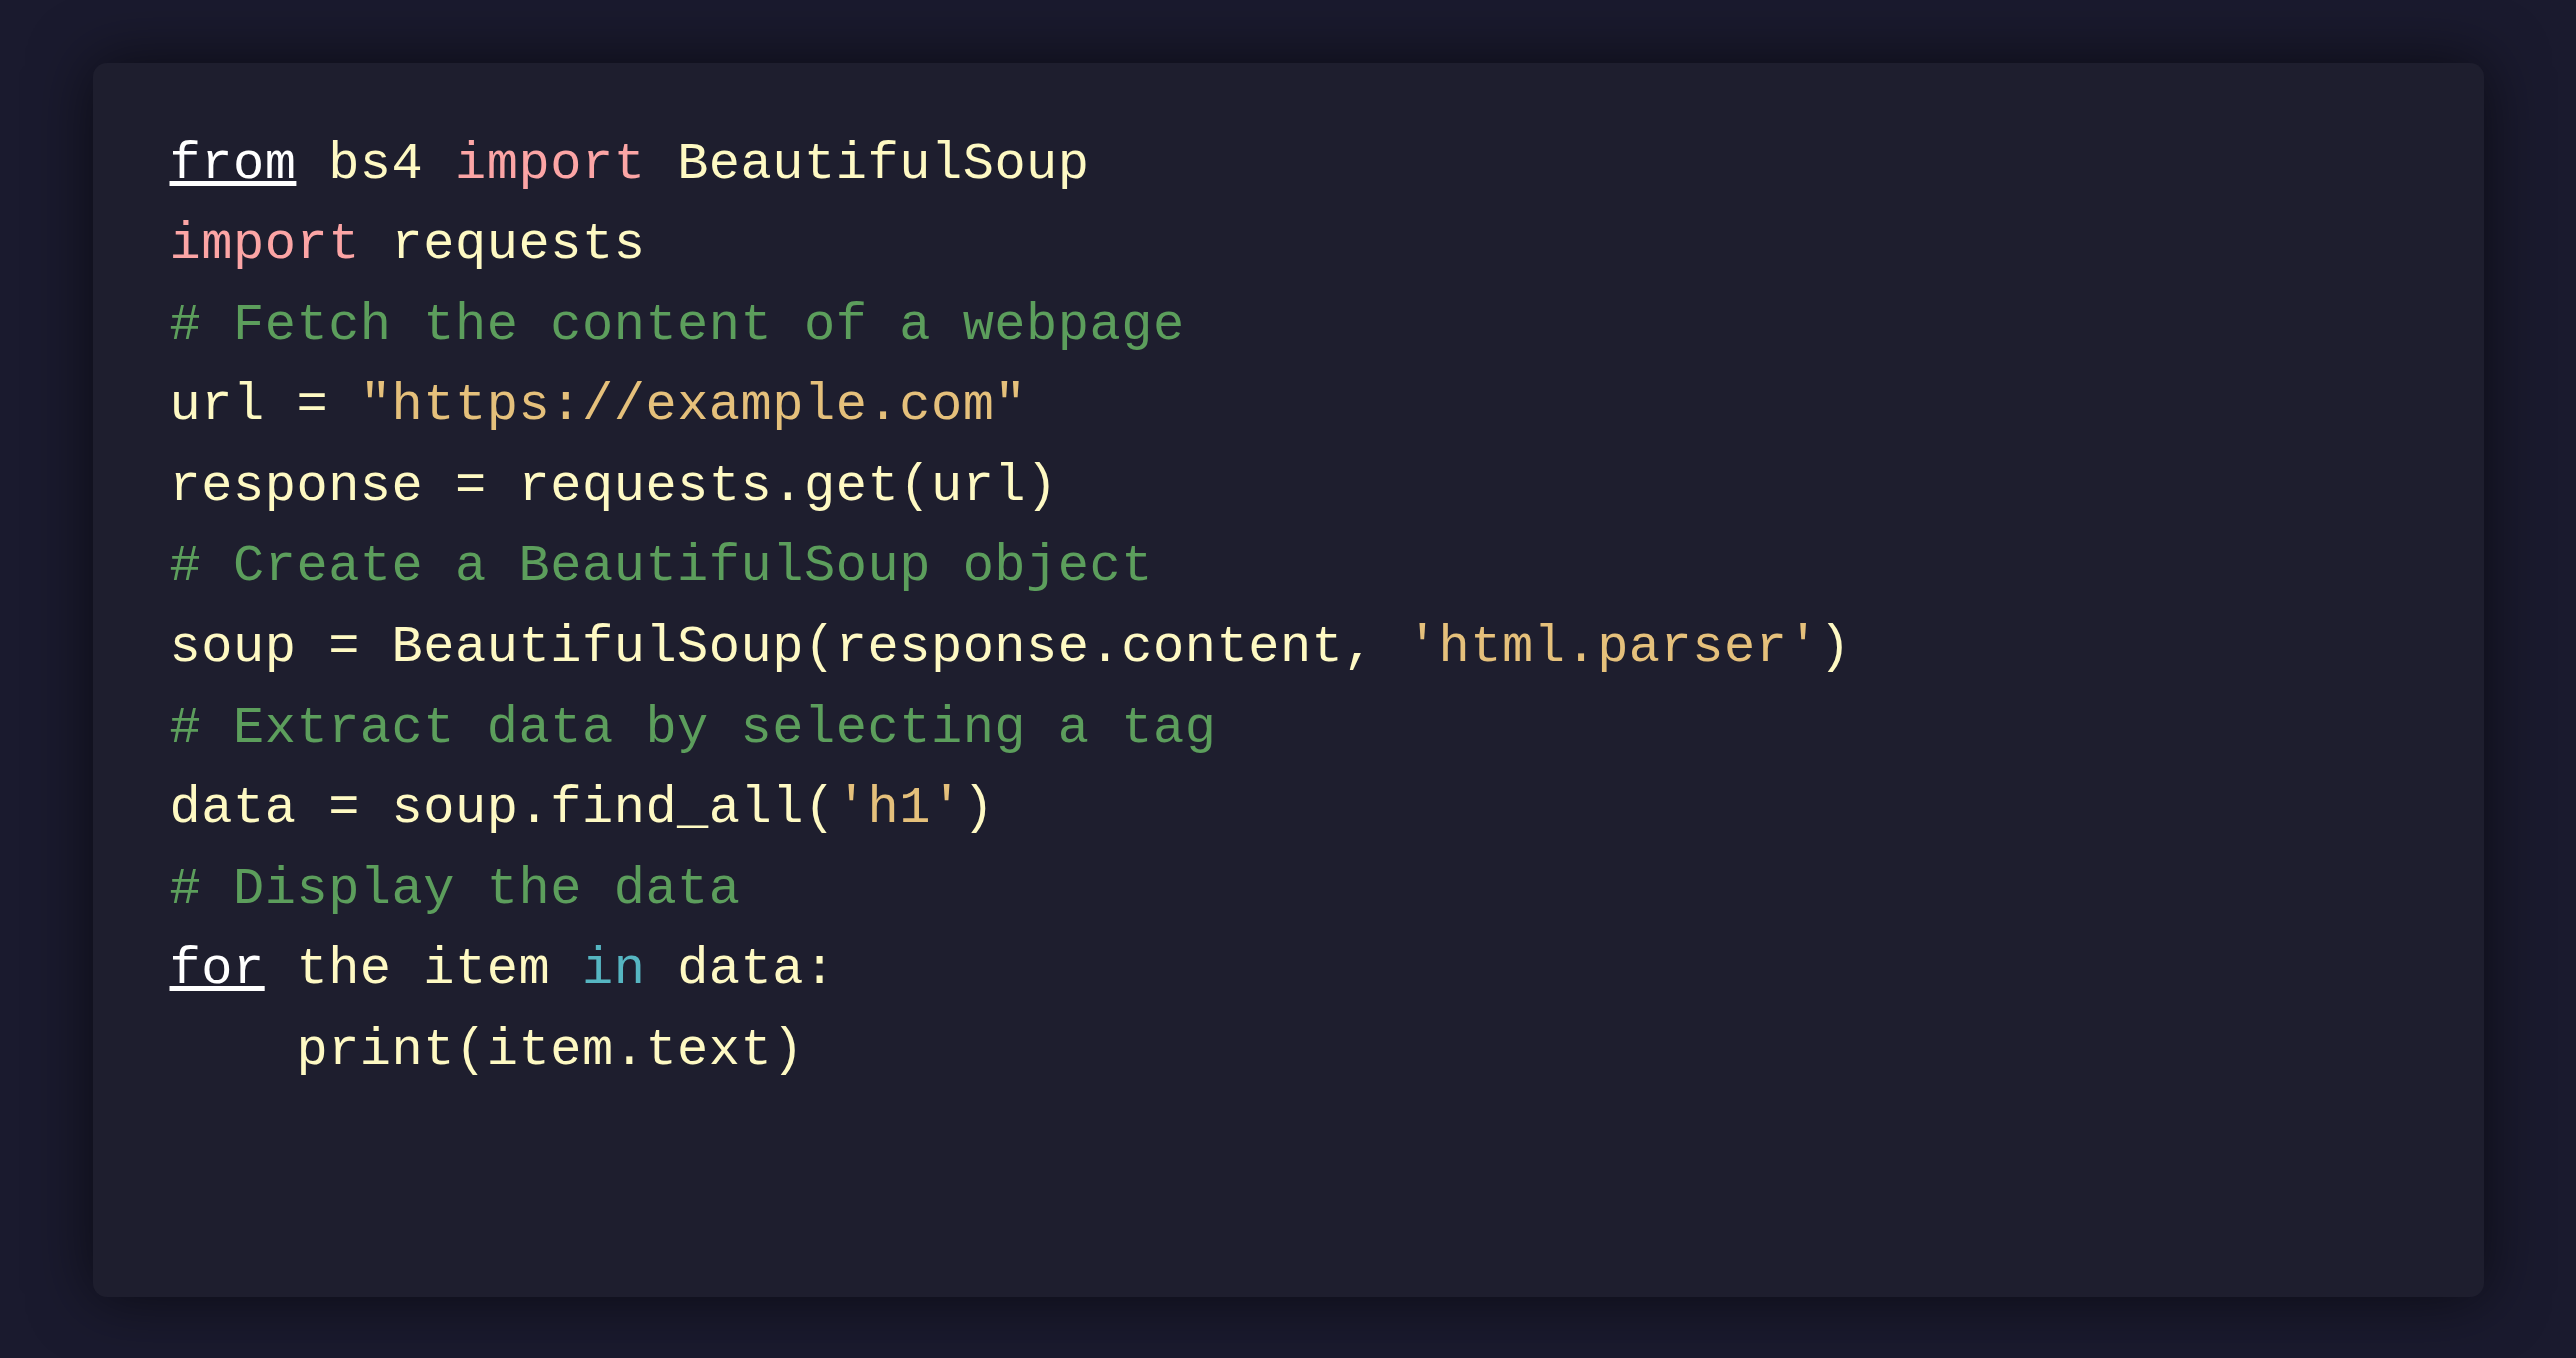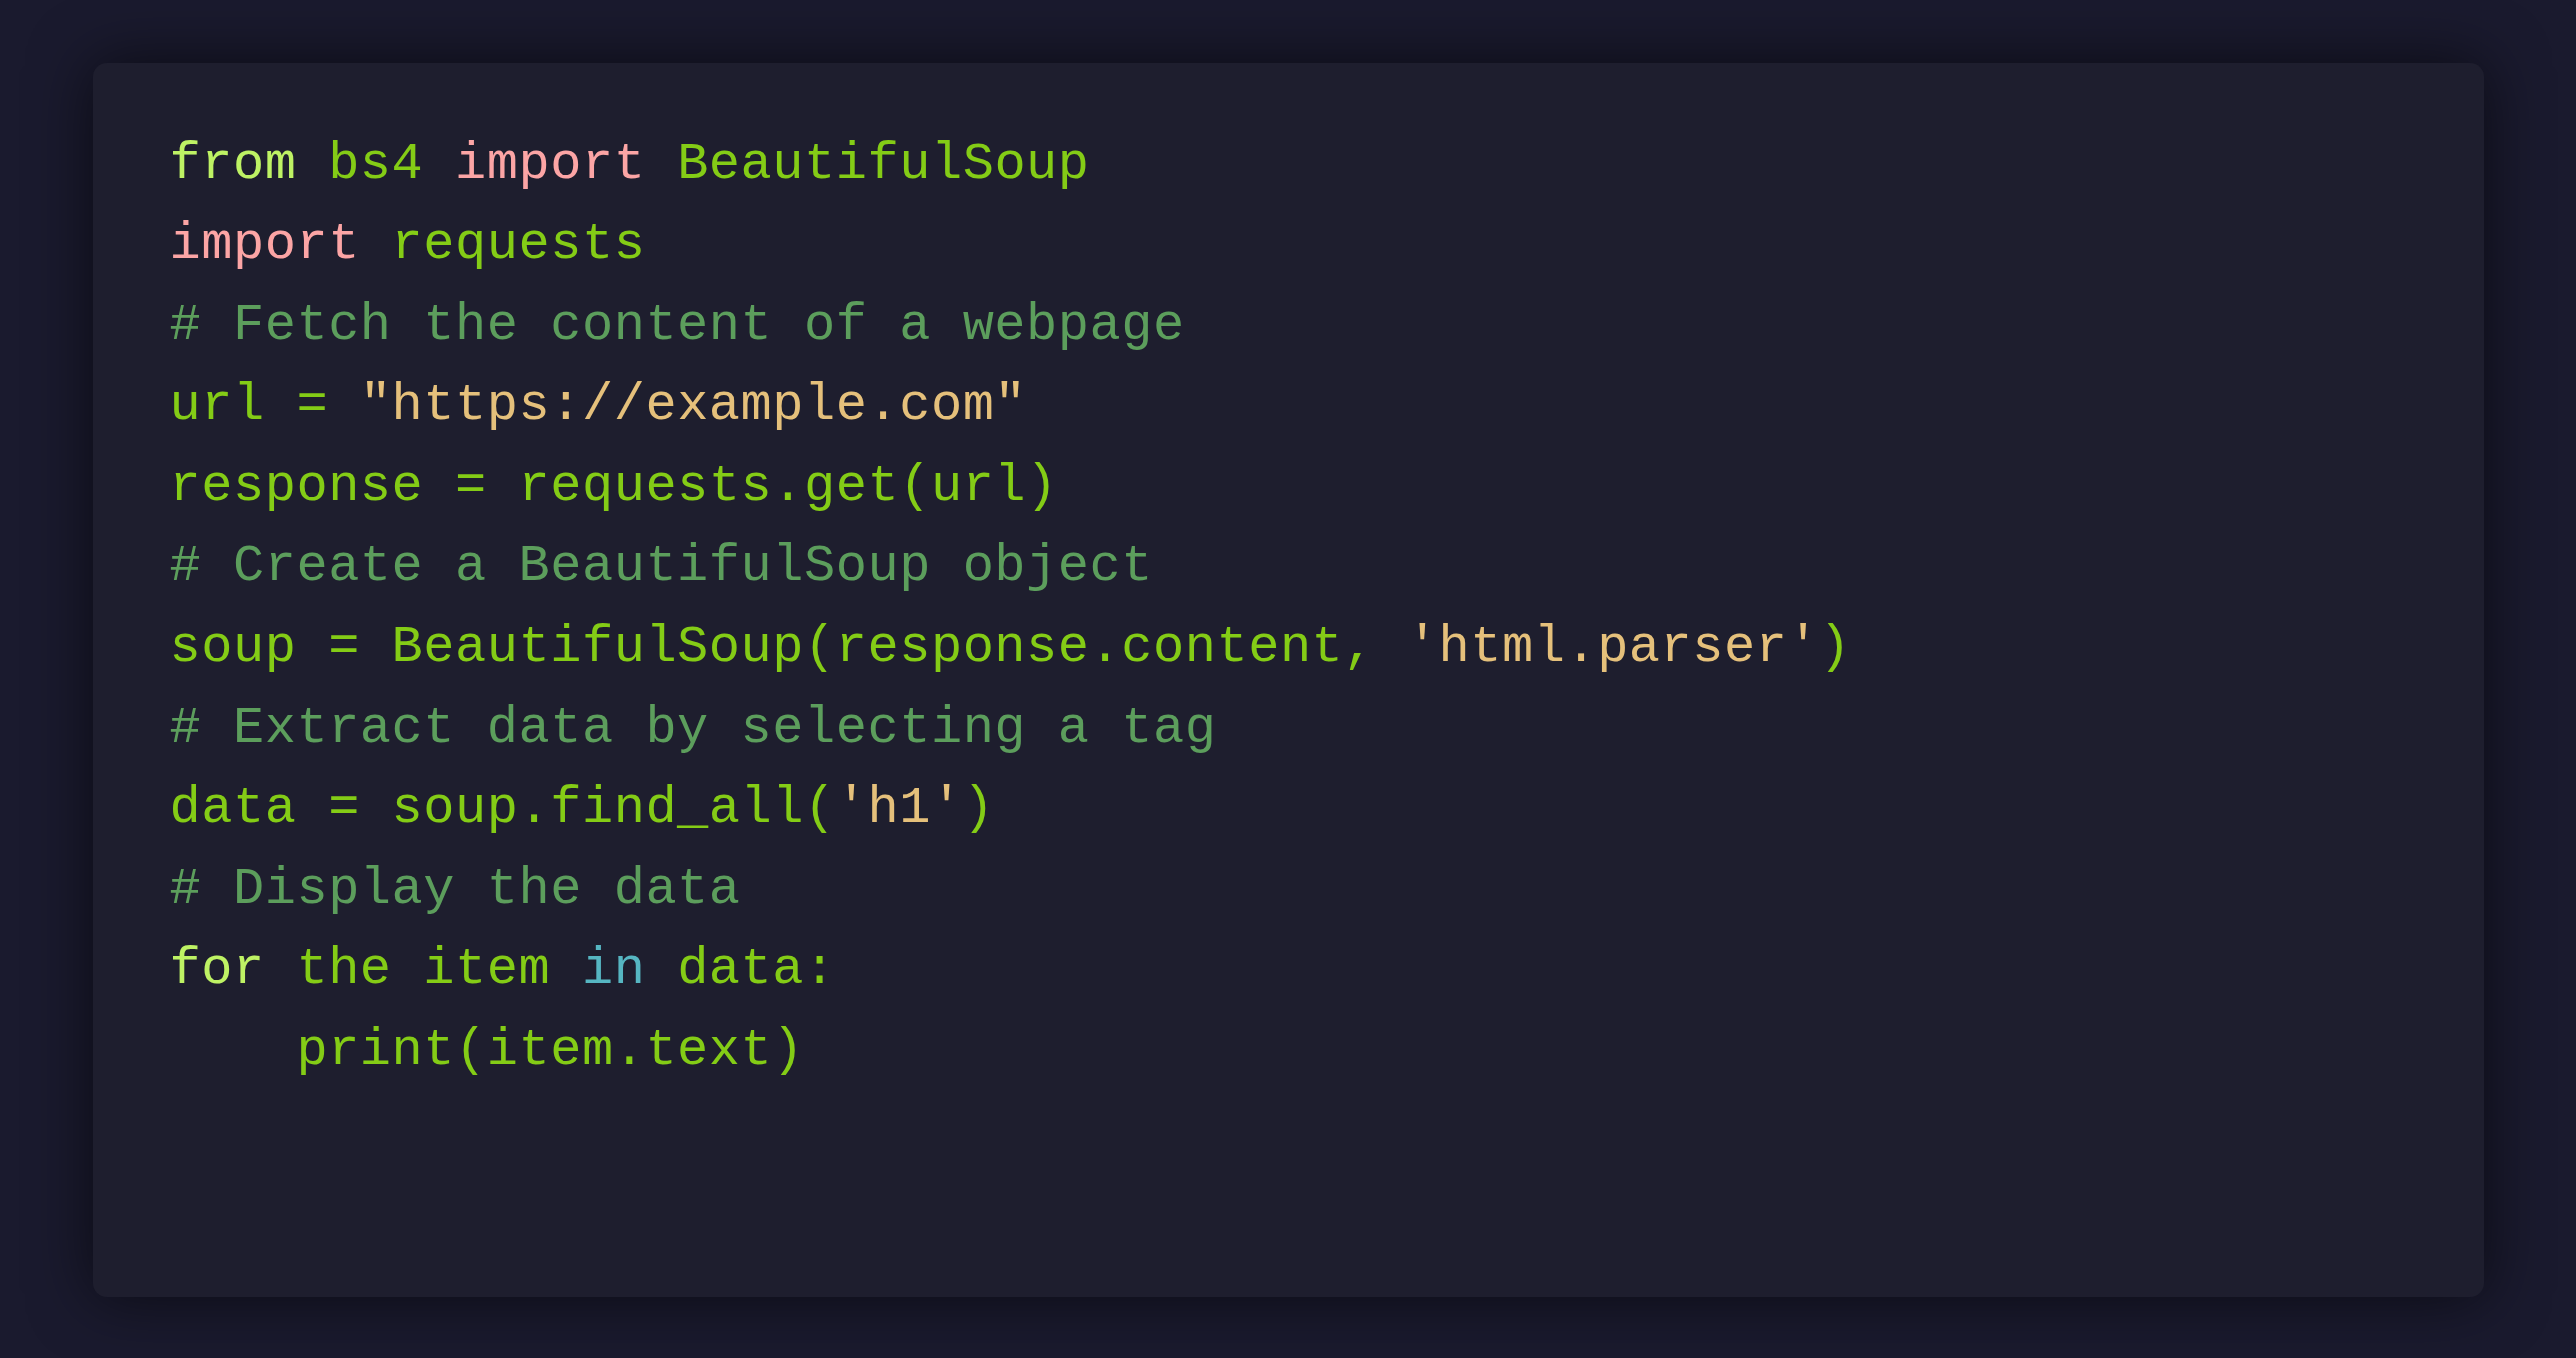--- a/index.html
+++ b/index.html
@@ -30,23 +30,23 @@
       box-shadow: 0 0 62px rgba(0,0,0,0.6);
     }
 
     .code-block {
       font-size: 52px;
       line-height: 1.55;
       letter-spacing: 0.01em;
       white-space: pre;
     }
 
-    .kw-pink { color: #bef264; }       
+    .kw-pink { color: #ffffff; text-decoration: underline; }       
     .comment { color: #5c9e5c; text-align: center; }        
-    .normal { color: #84cc16; }         
+    .normal { color: #fef9c3; }         
     .string-orange { color: #e5c07b; }  
     .kw-purple { color: #fca5a5; }      
     .kw-blue { color: #56b6c2; margin-top: 8px; }        
   </style>
 </head>
 <body>
 
 <div class="code-container">
   <div class="code-block" id="code-output"><div><span class="kw-pink">from</span><span class="normal"> bs4 </span><span class="kw-purple">import</span><span class="normal"> BeautifulSoup</span></div><div><span class="kw-purple">import</span><span class="normal"> requests</span></div><div><span class="comment"># Fetch the content of a webpage</span></div><div><span class="normal">url</span><span class="normal"> = </span><span class="string-orange">"https://example.com"</span></div><div><span class="normal">response = requests.get(url)</span></div><div><span class="comment"># Create a BeautifulSoup object</span></div><div><span class="normal">soup = BeautifulSoup(response.content, </span><span class="string-orange">'html.parser'</span><span class="normal">)</span></div><div><span class="comment"># Extract data by selecting a tag</span></div><div><span class="normal">data = soup.find_all(</span><span class="string-orange">'h1'</span><span class="normal">)</span></div><div><span class="comment"># Display the data</span></div><div><span class="kw-pink">for</span><span class="normal"> the item </span><span class="kw-blue">in</span><span class="normal"> data:</span></div><div><span class="normal">    print(item.text)</span></div></div>
 </div>

